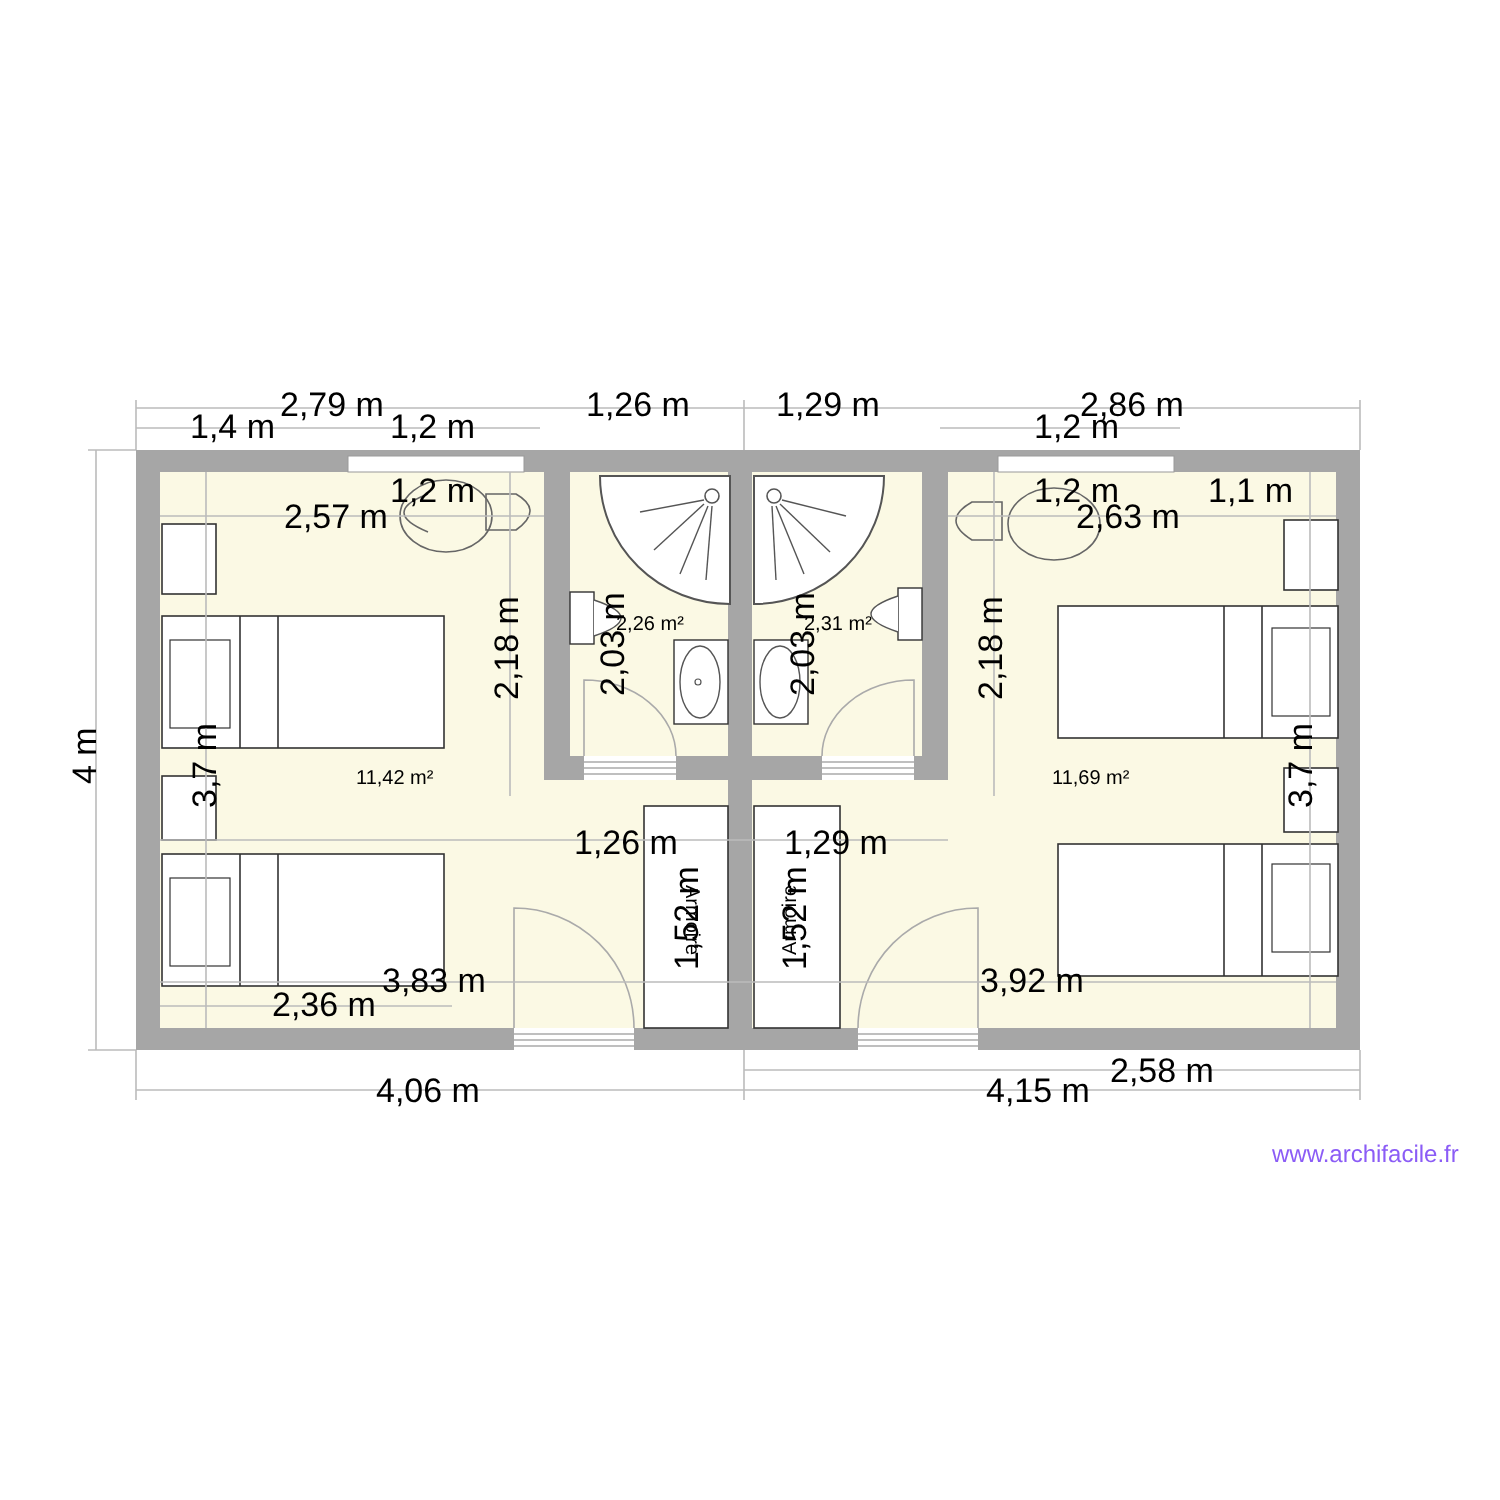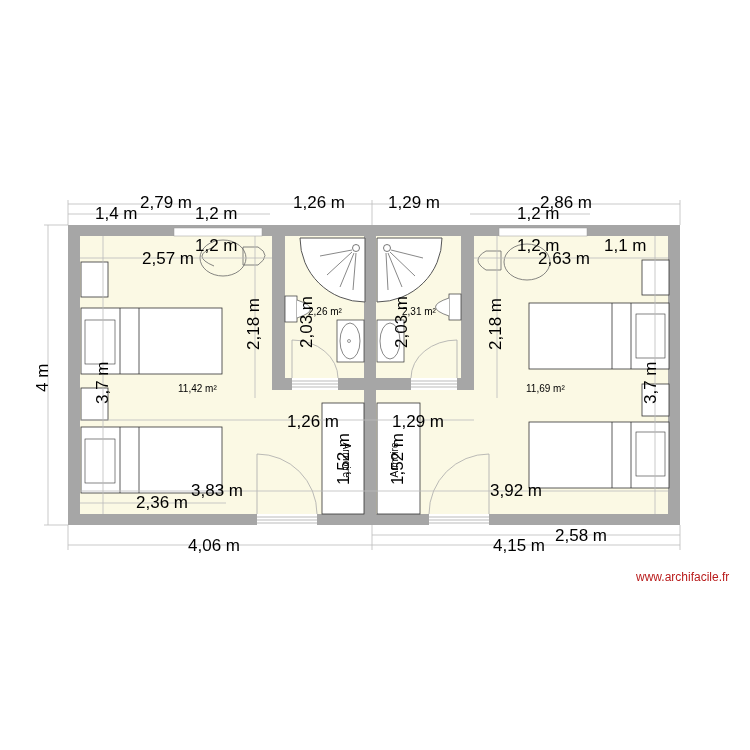--- a/index.html
+++ b/index.html
@@ -1,20 +1,20 @@
 <!DOCTYPE html>
 <html><head>
 <meta charset="utf-8">
 <style>
   html,body{margin:0;padding:0;background:#ffffff;}
   body{width:750px;height:750px;position:relative;overflow:hidden;font-family:"Liberation Sans",sans-serif;}
   #plan{position:absolute;left:0;top:0;}
   .dim{font-family:"Liberation Sans",sans-serif;fill:#000;}
   .area{font-family:"Liberation Sans",sans-serif;fill:#000;font-size:10px;}
-  .watermark{position:absolute;left:636px;top:570px;font-size:12px;color:#b91c1c;}
+  .watermark{position:absolute;left:636px;top:570px;font-size:12px;color:#8b5cf6;}
 </style>
 </head>
 <body>
 
 <svg id="plan" width="750" height="750" viewBox="0 0 750 750" xmlns="http://www.w3.org/2000/svg">
 
   <rect x="68" y="225" width="612" height="300" fill="#a6a6a6"></rect>
 
   <rect x="80" y="236" width="192" height="278" fill="#fbf9e4"></rect>
   <rect x="285" y="236" width="79" height="142" fill="#fbf9e4"></rect>

